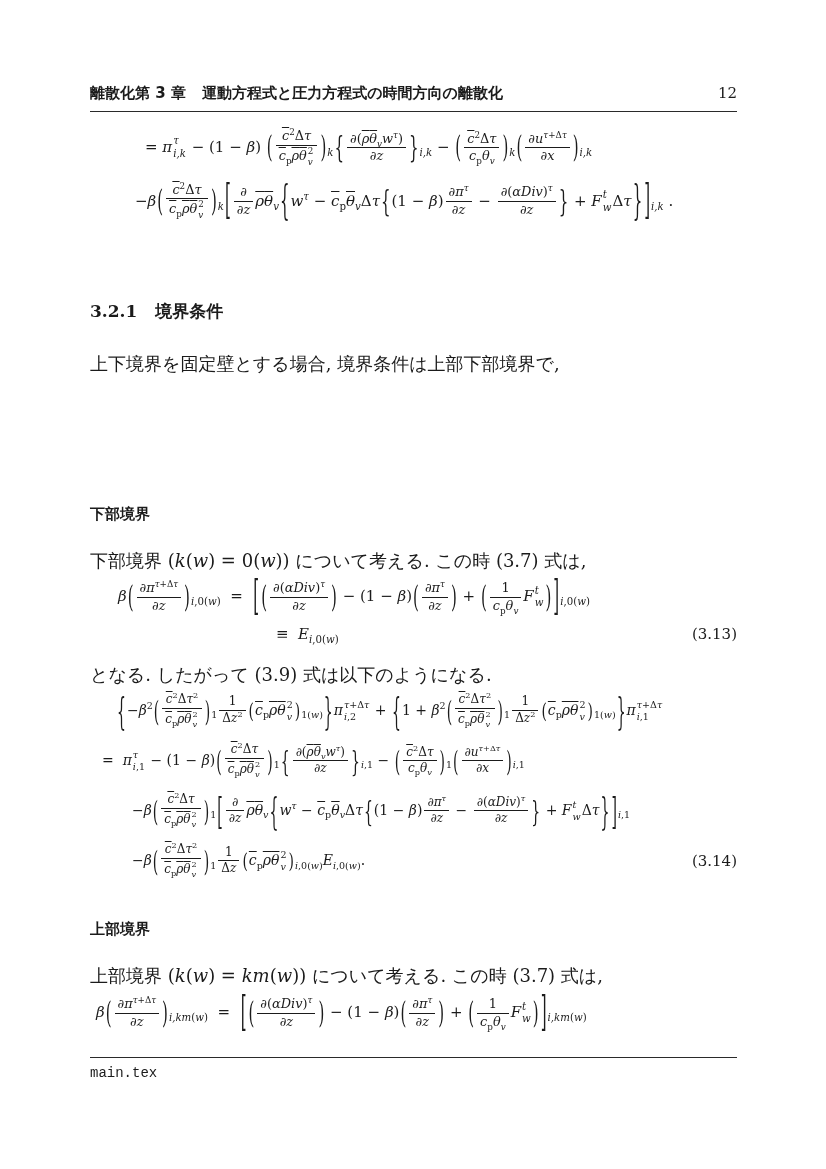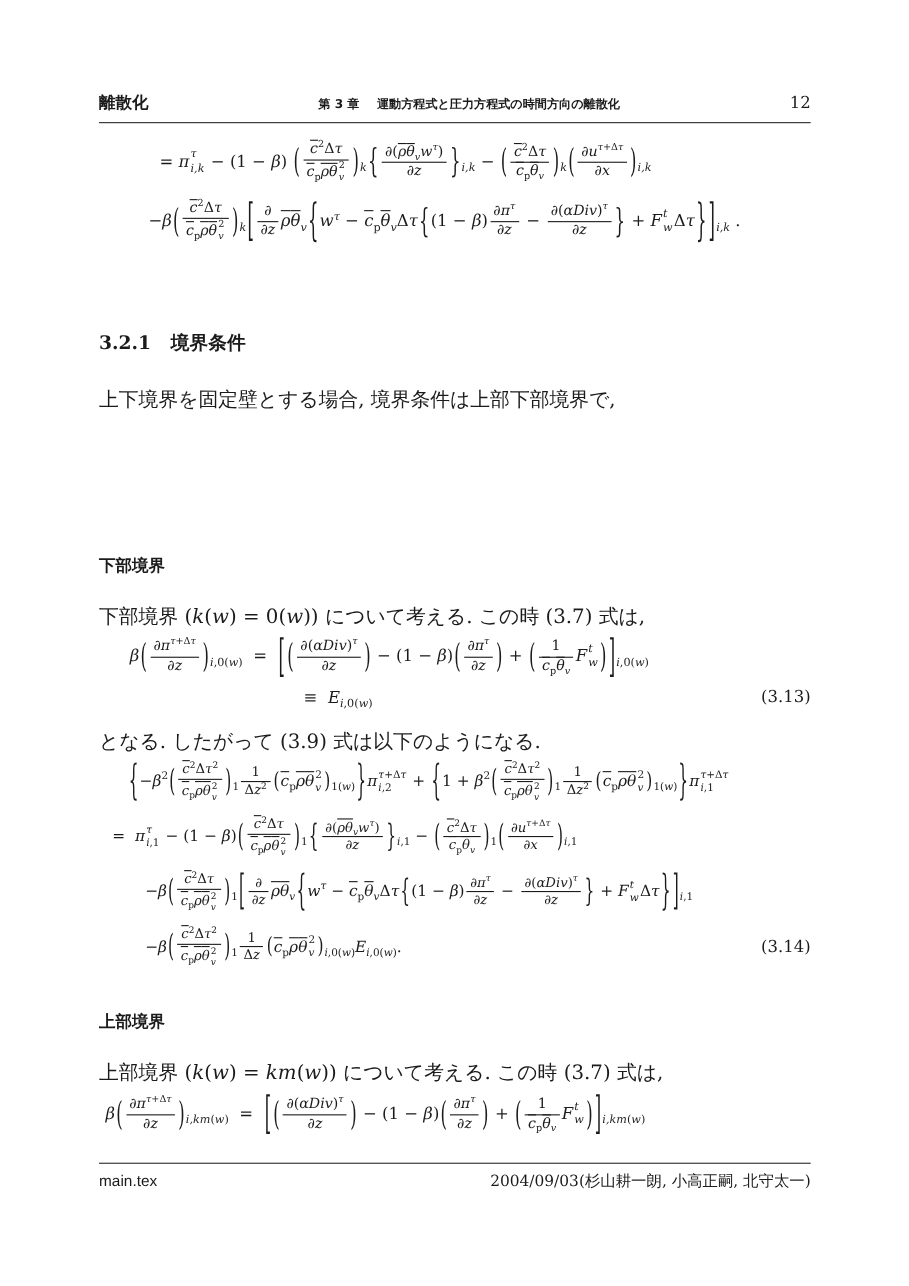--- a/index.html
+++ b/index.html
@@ -4,27 +4,27 @@
 <style>
   * { margin:0; padding:0; box-sizing:border-box; }
   body { margin:0; background:#ffffff; }
   .page { position:relative; width:826px; height:1169px; background:#ffffff; color:#1b1b1b;
           overflow:hidden; font-family:"DejaVu Serif", serif; font-size:15px; }
 
   
   .header { position:absolute; left:90px; right:89px; top:84px; padding-bottom:8px;
             border-bottom:1.5px solid #2a2a2a; display:flex; align-items:baseline; }
   .h-left { font-family:"DejaVu Sans", "Liberation Sans", sans-serif; font-weight:bold; font-size:15px; }
-  .h-center { flex:1; text-align:center; font-family:"DejaVu Sans", "Liberation Sans", sans-serif;
-              font-weight:bold; font-size:11px; }
+  .h-center { flex:1; font-family:"DejaVu Sans", "Liberation Sans", sans-serif;
+              font-weight:bold; font-size:15px; }
   .h-chapter { margin-right:16px; }
   .h-right { font-size:15px; }
   .footer { position:absolute; left:90px; right:89px; top:1057px; border-top:1.5px solid #2a2a2a;
             padding-top:7px; display:flex; justify-content:space-between; font-size:14px; }
-  .f-left { font-family:Liberation Sans, sans-serif;text-align:center; }
+  .f-left { font-family:Liberation Mono, monospace;text-align:center; }
 
   
   .para { position:absolute; left:90px; right:89px; font-size:18px; line-height:1.45; }
   .sec-head { position:absolute; left:90px; font-size:17px; font-weight:bold; }
   .sec-head .num { font-family:"DejaVu Serif", serif; margin-right:18px; }
   .sec-head .ttl { font-family:"DejaVu Sans", "Liberation Sans", sans-serif; }
   .sub-head { position:absolute; left:90px; font-size:15px; font-weight:bold;
               font-family:"DejaVu Sans", "Liberation Sans", sans-serif; }
 
   
@@ -108,16 +108,15 @@
   <div class="sub-head" style="top:920px">上部境界</div>
 
   <div class="para" style="top:963px">上部境界 (<i>k</i>(<i>w</i>) = <i>km</i>(<i>w</i>)) について考える. この時 (3.7) 式は,</div>
 
   <div class="eq equpper" style="top:996px">
     <span class="line l1"><i>β</i><span class="d3">(</span><span class="fr"><span class="nu">∂<i>π</i><sup><i>τ</i>+Δ<i>τ</i></sup></span><span class="de">∂<i>z</i></span></span><span class="d3">)</span><sub><i>i,km</i>(<i>w</i>)</sub>&nbsp;&nbsp;=&nbsp;&nbsp;<span class="d4">[</span><span class="d3">(</span><span class="fr"><span class="nu">∂(<i>αDiv</i>)<sup><i>τ</i></sup></span><span class="de">∂<i>z</i></span></span><span class="d3">)</span> − (1 − <i>β</i>)<span class="d3">(</span><span class="fr"><span class="nu">∂<i>π</i><sup><i>τ</i></sup></span><span class="de">∂<i>z</i></span></span><span class="d3">)</span> + <span class="d3">(</span><span class="fr"><span class="nu">1</span><span class="de"><span class="ov"><i>c</i></span><sub>p</sub><span class="ov"><i>θ</i></span><sub><i>v</i></sub></span></span><i>F</i><span class="ss"><span class="t"><i>t</i></span><span class="b"><i>w</i></span></span><span class="d3">)</span><span class="d4">]</span><sub><i>i,km</i>(<i>w</i>)</sub></span>
   </div>
 
   <div class="footer">
     <span class="f-left">main.tex</span>
-    <span class="f-right">2004/09/03(杉山耕一朗, 小高正嗣, 北守太一)</span>
   </div>
 
 </div>
 
 </body></html>

